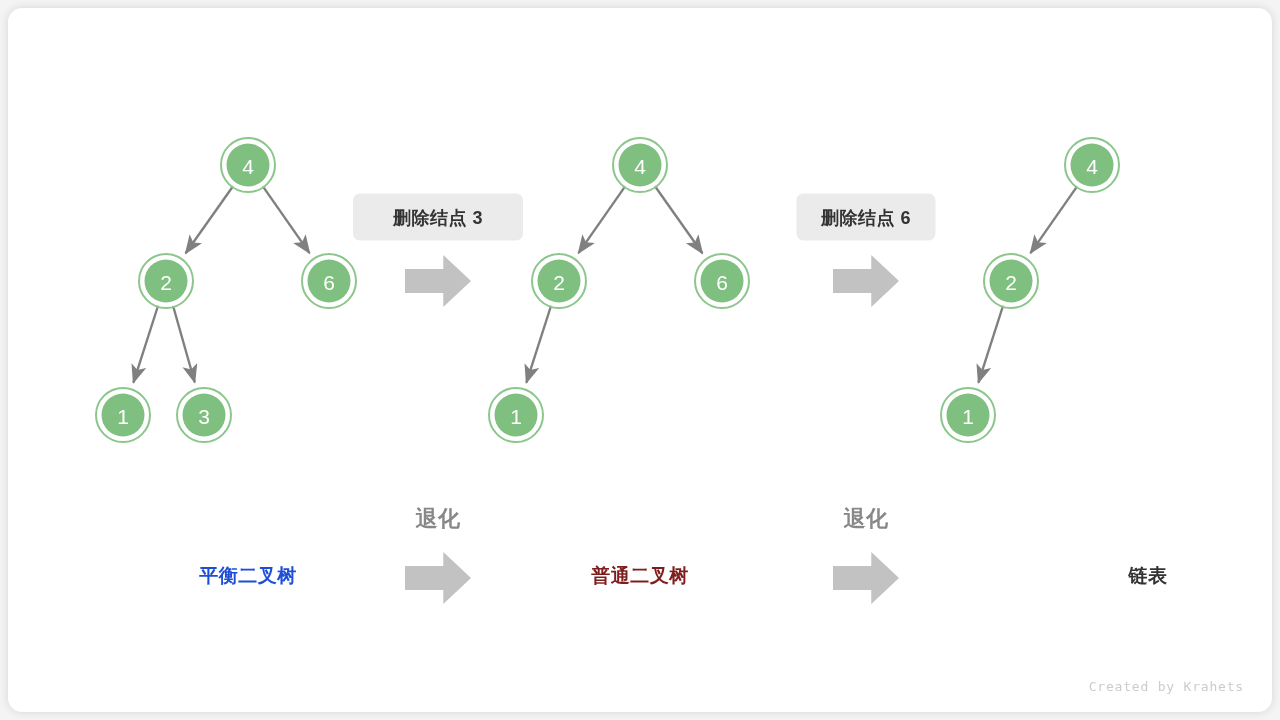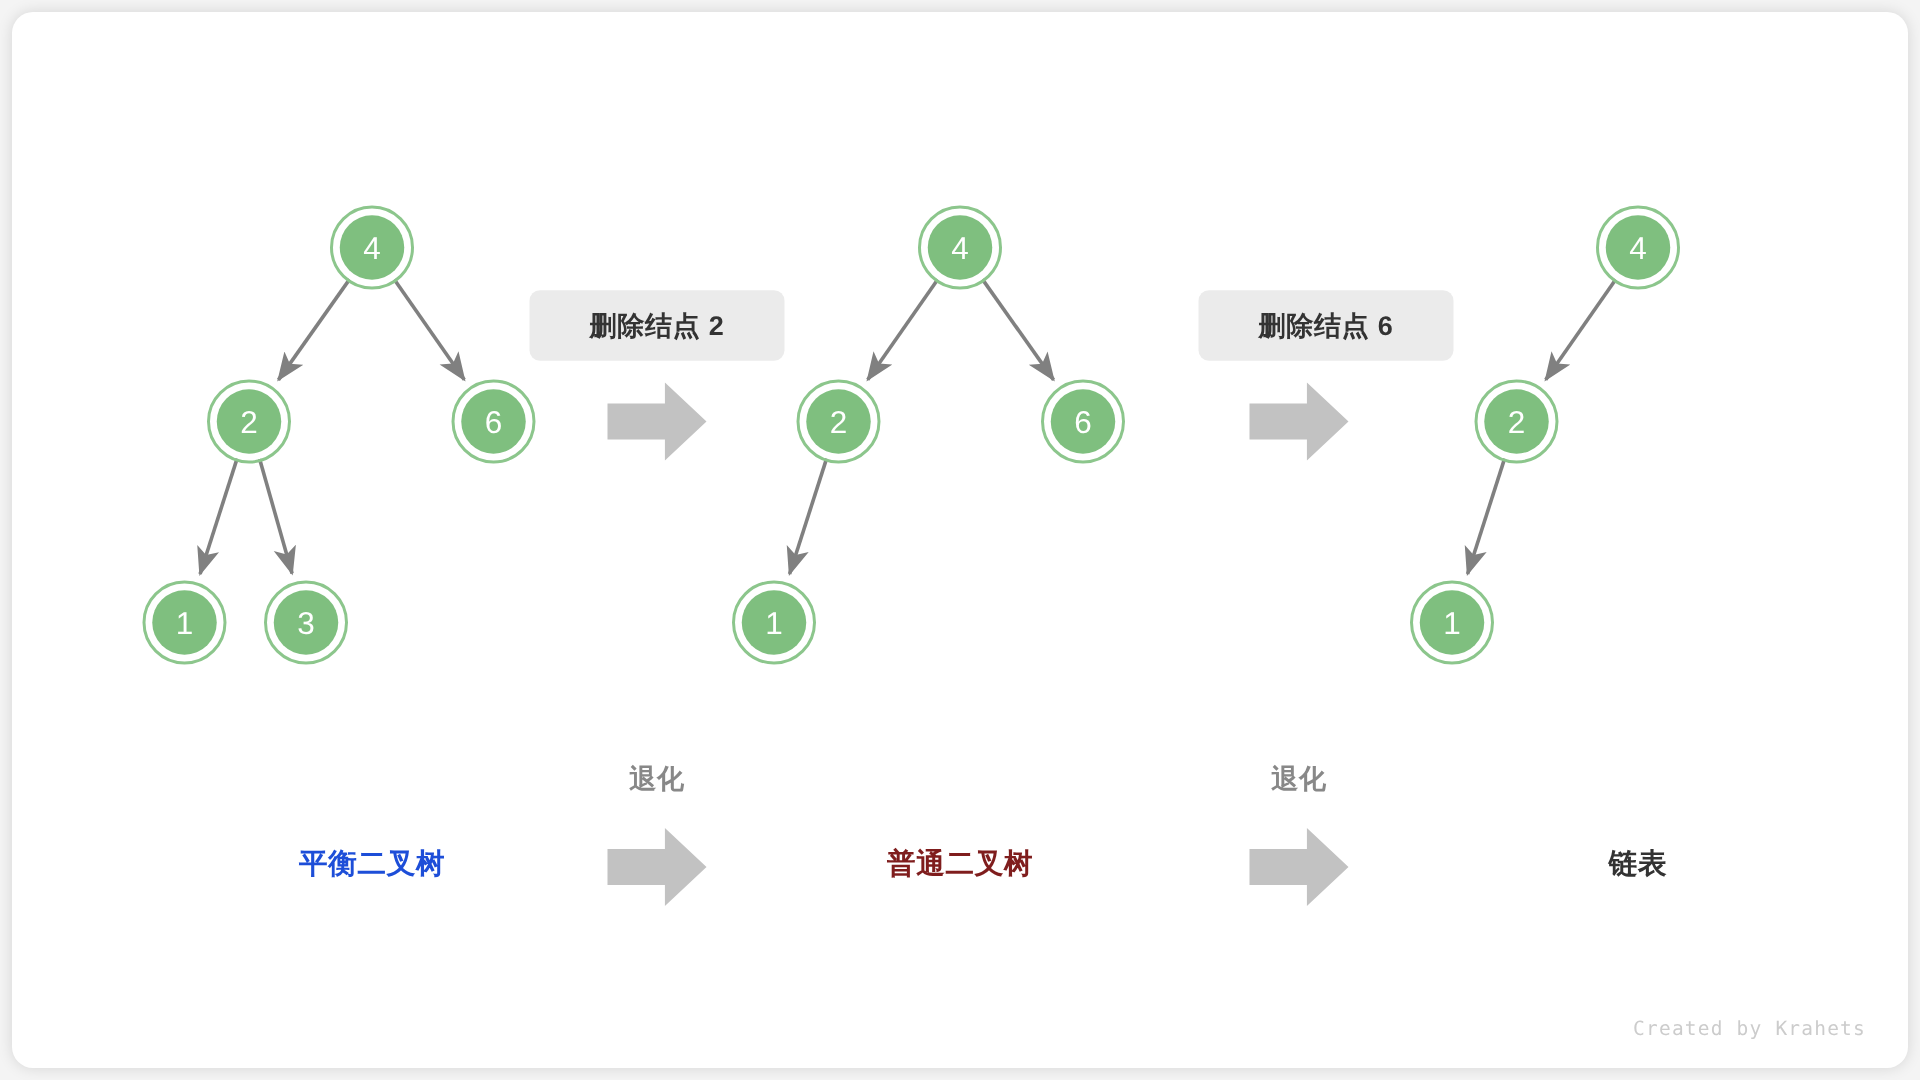--- a/index.html
+++ b/index.html
@@ -74,21 +74,21 @@
     font-weight: bold;
     font-family: "Liberation Sans", "DejaVu Sans", sans-serif;
     transform: translate(-50%, -50%);
     white-space: nowrap;
     letter-spacing: 0.5px;
   }
 
   .degrade-label {
     position: absolute;
     color: #888888;
-    font-size: 18px;
+    font-size: 22px;
     font-weight: bold;
     font-family: "Liberation Sans", "DejaVu Sans", sans-serif;
     transform: translate(-50%, -50%);
     white-space: nowrap;
     letter-spacing: 0.5px;
   }
 
   #watermark {
     position: absolute;
     right: 36px;
@@ -189,21 +189,21 @@
       <div class="node-label" style="left: 204px; top: 416px; color: rgb(255, 255, 255);">3</div>
       <div class="caption" style="left: 248px; top: 576px; color: #1d4ed8;">平衡二叉树</div>
       <div class="node-label" style="left: 640px; top: 166px; color: rgb(255, 255, 255);">4</div>
       <div class="node-label" style="left: 559px; top: 282px; color: rgb(255, 255, 255);">2</div>
       <div class="node-label" style="left: 722px; top: 282px; color: rgb(255, 255, 255);">6</div>
       <div class="node-label" style="left: 516px; top: 416px; color: rgb(255, 255, 255);">1</div>
       <div class="caption" style="left: 640px; top: 576px; color: #7f1d1d;">普通二叉树</div>
       <div class="node-label" style="left: 1092px; top: 166px; color: rgb(255, 255, 255);">4</div>
       <div class="node-label" style="left: 1011px; top: 282px; color: rgb(255, 255, 255);">2</div>
       <div class="node-label" style="left: 968px; top: 416px; color: rgb(255, 255, 255);">1</div>
-      <div class="caption" style="left: 1092px; top: 576px; color: rgb(51, 51, 51);">链表</div>
-      <div class="badge" style="left: 438px; top: 217px; width: 170px; height: 47px; background: rgb(235, 235, 235); color: rgb(51, 51, 51);">删除结点  2</div>
+      <div class="caption" style="left: 1148px; top: 576px; color: rgb(51, 51, 51);">链表</div>
+      <div class="badge" style="left: 438px; top: 217px; width: 170px; height: 47px; background: rgb(235, 235, 235); color: rgb(51, 51, 51);">删除结点  3</div>
       <div class="degrade-label" style="left: 438px; top: 519px; color: rgb(136, 136, 136);">退化</div>
-      <div class="badge" style="left: 866px; top: 217px; width: 170px; height: 47px; background: rgb(235, 235, 235); color: rgb(51, 51, 51); margin-left: 18px;">删除结点  6</div>
+      <div class="badge" style="left: 866px; top: 217px; width: 139px; height: 47px; background: rgb(235, 235, 235); color: rgb(51, 51, 51);">删除结点  6</div>
       <div class="degrade-label" style="left: 866px; top: 519px; color: rgb(136, 136, 136);">退化</div>
     </div>
 
   <div id="watermark">Created by Krahets</div>
 </div>
 
 </body></html>

